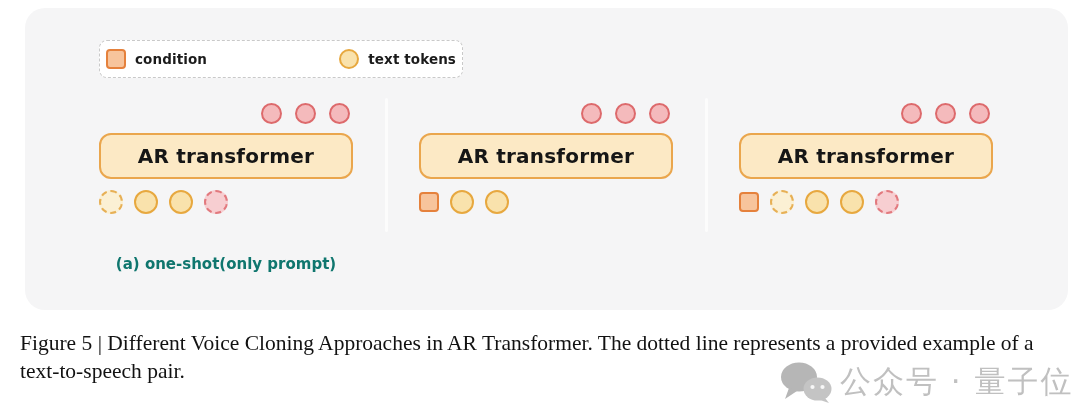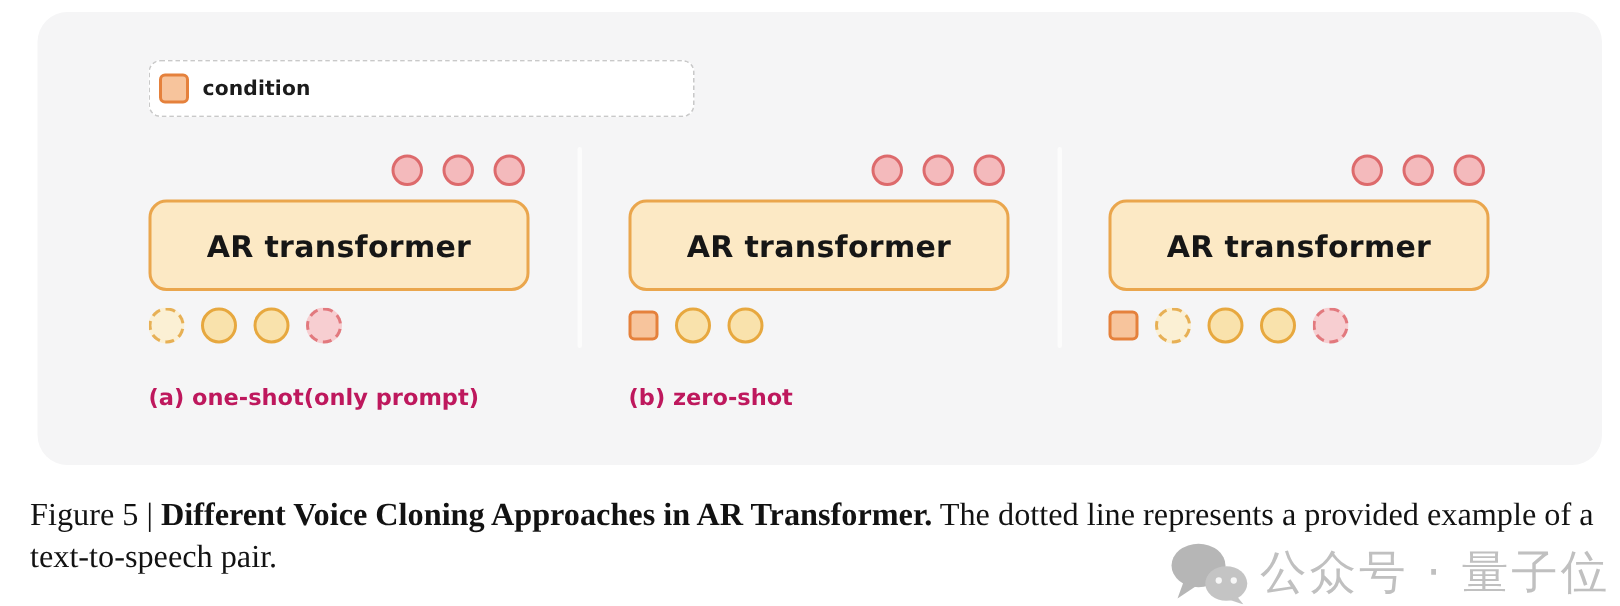--- a/index.html
+++ b/index.html
@@ -32,53 +32,57 @@
   .tok.wav.dashed  { border-style:dashed; border-color:var(--wav-dashed-stroke);
                      background:var(--wav-dashed-fill); }
   .legend .tok.text, .legend .tok.wav { width:20px; height:20px; }
 
   
   .diagram { position:absolute; top:94px; width:254px; }
   .row { display:flex; align-items:center; }
   .row.top { height:22px; justify-content:flex-end; gap:13px; padding-right:3px; }
   .row.top .tok.wav { width:21px; height:21px; }
   .row.bottom { height:26px; margin-top:10px; justify-content:flex-start; gap:11px; }
-  .ar-box { margin-top:9px; width:254px; height:61px; border-radius:12px;
+  .ar-box { margin-top:9px; width:254px; height:46px; border-radius:12px;
             border:2px solid var(--box-stroke); background:var(--box-fill);
             display:flex; align-items:center; justify-content:center; }
   .ar-box span { font-size:20px; font-weight:700; color:#161616; letter-spacing:.2px; }
-  .pcaption { margin-top:26px; text-align:left; font-size:15px; font-weight:600;
-              color:#be185d; }
+  .pcaption { margin-top:40px; text-align:center; font-size:15px; font-weight:600;
+              color:#0f766e; }
   .divider { position:absolute; top:90px; width:3px; height:134px;
              background:#fcfcfc; border-radius:2px; }
 
   
   .caption { position:absolute; left:20px; top:330px; width:1048px;
              font-family:"Liberation Serif","DejaVu Serif",serif;
              font-size:21.5px; line-height:1.3; color:#121212; }
-  .caption b { font-weight:700;text-align:center; }
+  .caption b { font-weight:400;text-align:center; }
 
   
   .watermark { position:absolute; left:780px; top:336px; display:flex;
                align-items:flex-end; gap:8px; opacity:.72; z-index:3; pointer-events:none;margin-top:25px; }
   .watermark .wm-text { font-size:31px; color:var(--watermark,#a8a8a8); font-weight:400;
                         letter-spacing:2px; white-space:nowrap;
                         font-family:"DejaVu Sans",sans-serif; }
 </style>
 </head>
 <body>
 
 <div class="stage">
 
   <div class="fig-panel">
 
     <div class="legend">
       <div class="legend-item">
         <span class="tok condition"></span>
         <span class="legend-label">condition</span>
+      </div>
+      <div class="legend-item">
+        <span class="tok text"></span>
+        <span class="legend-label">text tokens</span>
       </div>
     </div>
 
     <div class="divider" style="left:360px"></div>
     <div class="divider" style="left:680px"></div>
 
     <section class="diagram" style="left:74px">
       <div class="row top">
           <span class="tok wav"></span>
           <span class="tok wav"></span>
@@ -103,21 +107,20 @@
           <span class="tok wav"></span>
         </div>
       <div class="ar-box">
         <span>AR transformer</span>
       </div>
       <div class="row bottom">
           <span class="tok condition"></span>
           <span class="tok text"></span>
           <span class="tok text"></span>
         </div>
-      <div class="pcaption">(b) zero-shot</div>
     </section>
 
     <section class="diagram" style="left:714px">
       <div class="row top">
           <span class="tok wav"></span>
           <span class="tok wav"></span>
           <span class="tok wav"></span>
         </div>
       <div class="ar-box">
         <span>AR transformer</span>

